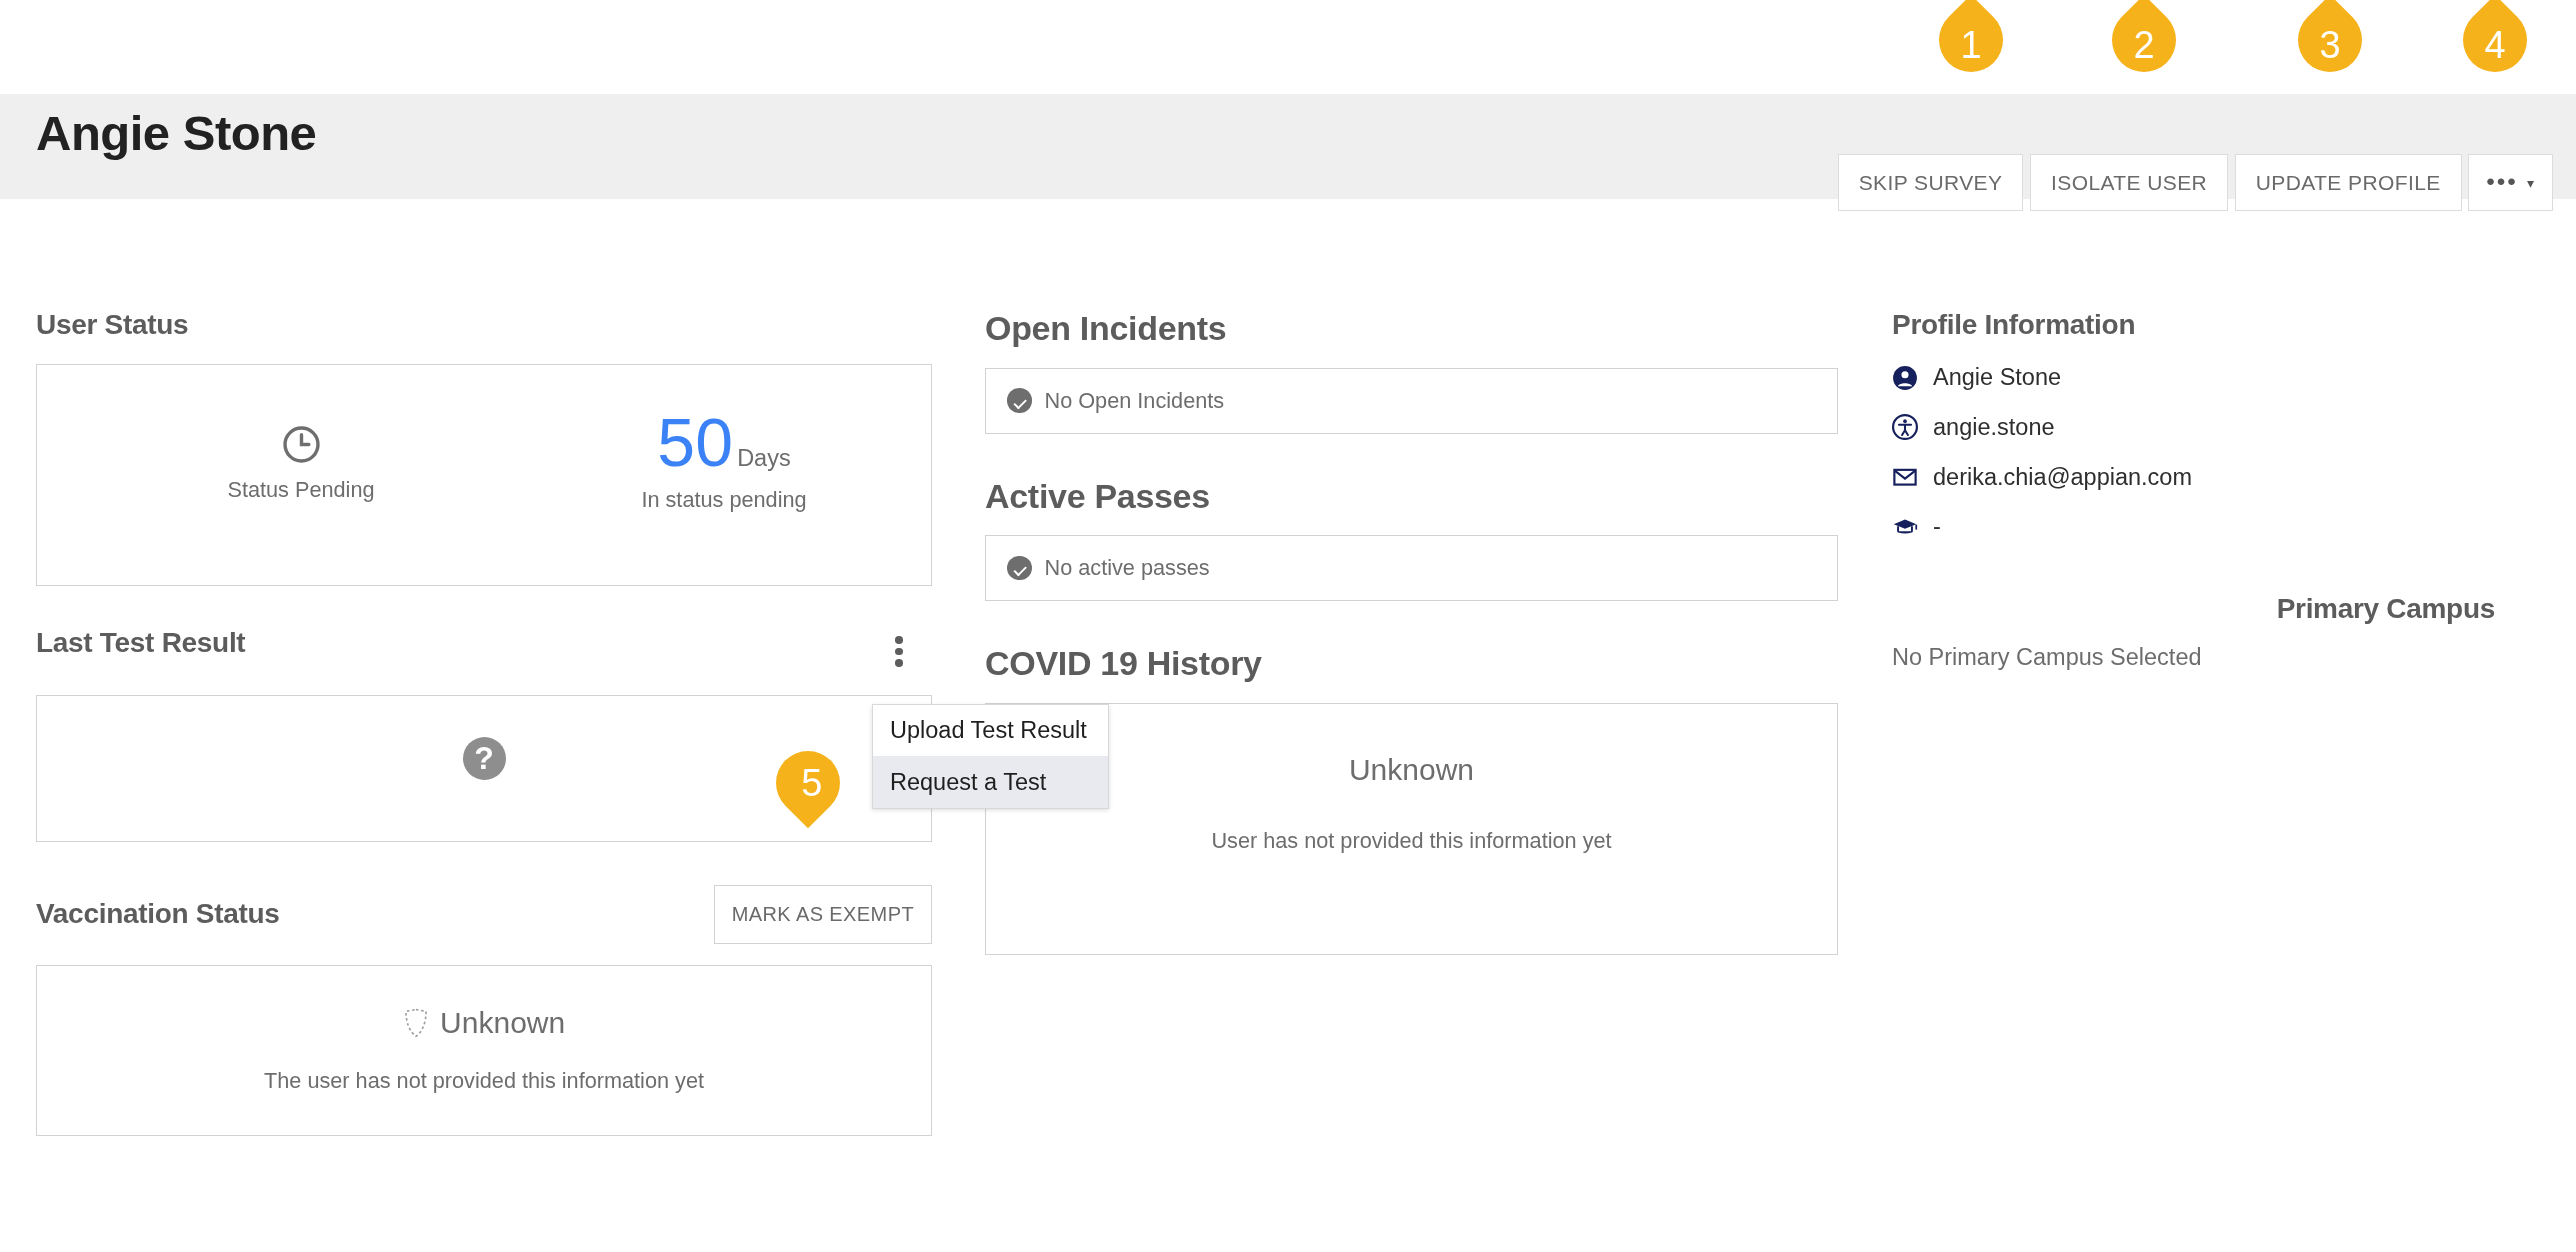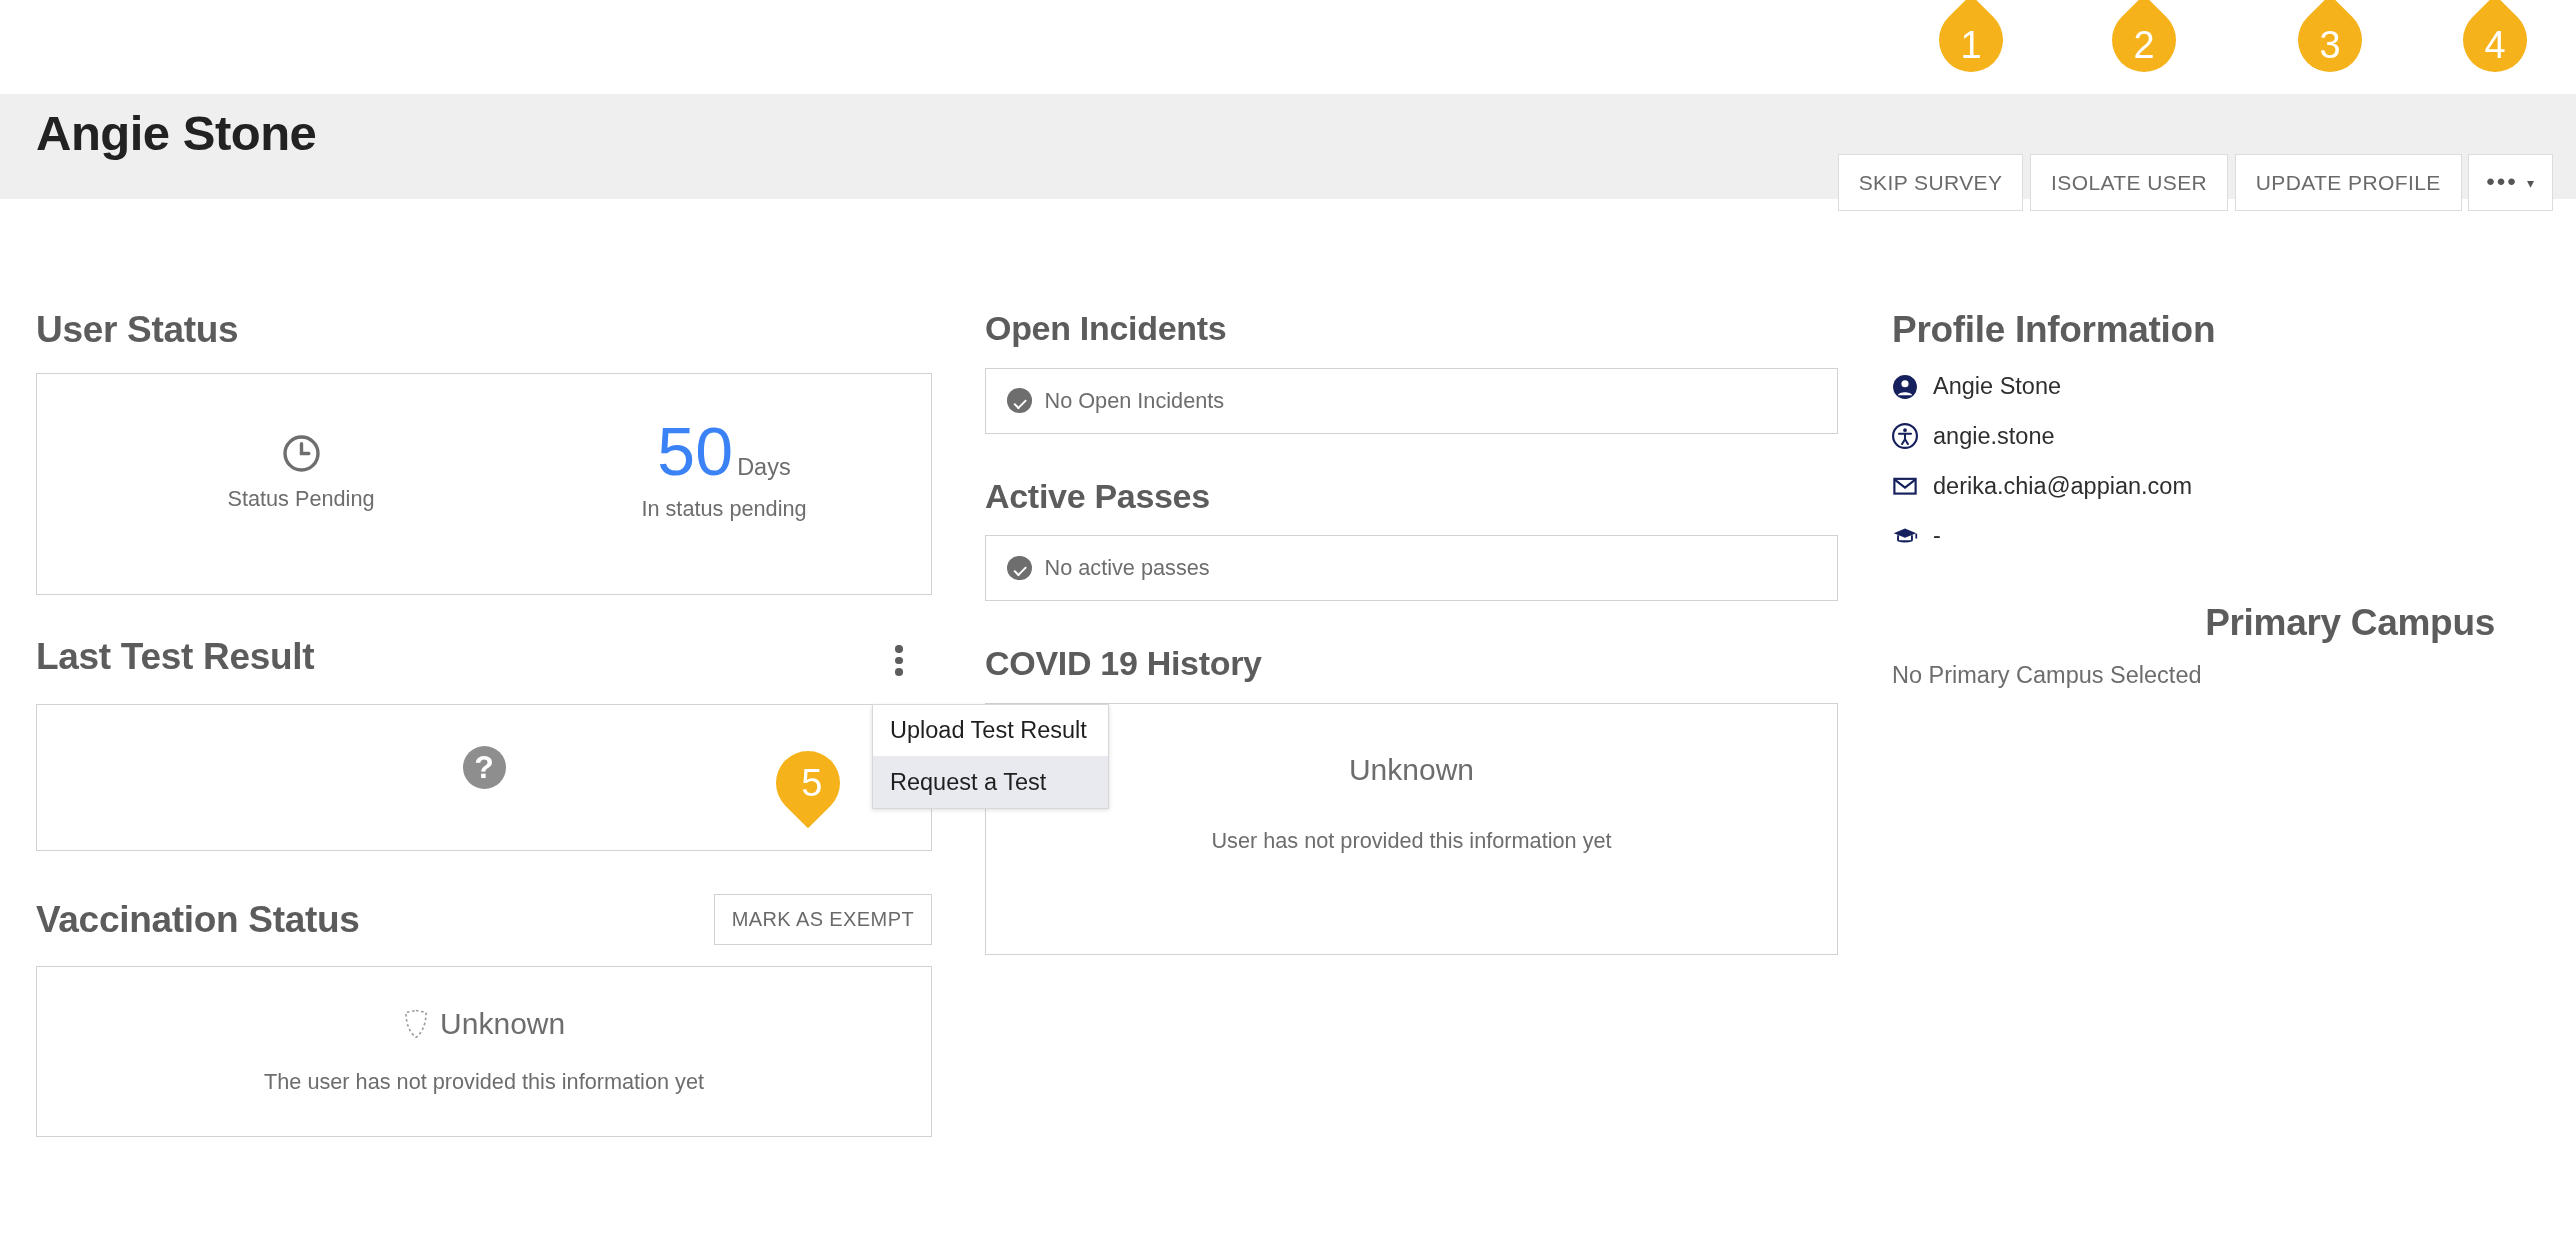--- a/index.html
+++ b/index.html
@@ -56,21 +56,21 @@
     border-left: 10.4px solid transparent; border-right: 10.4px solid transparent;
     border-top: 10.4px solid #0c1559;
   }
 
   
   .col-left  { position: absolute; left: 36px;   top: 311px; width: 896px; }
   .col-mid   { position: absolute; left: 985px; top: 311px; width: 853px; }
   .col-right { position: absolute; left: 1892px; top: 311px; width: 603px; }
 
   .sec-head {
-    font-size: 37px; font-weight: bold; color: #5c5c5c;
+    font-size: 28px; font-weight: bold; color: #5c5c5c;
     line-height: 1.0; letter-spacing: -0.3px;
   }
   .sec-head.mid { font-size: 34px; }
   .card {
     border: 0.9px solid #d2d2d2; background: #ffffff;
   }
 
   
   .us-card { margin-top: 24.5px; height: 222px; position: relative; }
   .us-cell { position: absolute; text-align: center; }
@@ -97,21 +97,21 @@
     color:#ffffff; font-size: 32px; font-weight: bold; line-height: 43px;
     display:inline-block; text-align:center;
   }
   .ltr-text { font-size: 21.7px; color: #6d6d6d; margin-top: 13px; }
 
   
   .vax-head-row { margin-top: 43px; display: flex; align-items: center; }
   .vax-btn {
     margin-left: auto; margin-right: 0;
     background:#ffffff; border:0.9px solid #d2d2d2; color:#6a6a6a;
-    font-size: 20px; letter-spacing: 0.4px; padding: 16px 17px; height: 51px;
+    font-size: 20px; letter-spacing: 0.4px; padding: 16px 17px; height: 59px;
     display:flex; align-items:center; cursor:pointer; white-space:nowrap;
   }
   .vax-card { margin-top: 21px; height: 171px; position: relative; }
   .vax-row {
     position:absolute; left:0; right:0; top: 40px;
     display:flex; align-items:center; justify-content:center; gap: 11.3px;
   }
   .vax-unknown { font-size: 30px; color: #6d6d6d; }
   .vax-sub { position:absolute; left:0; right:0; top:102px; text-align:center; font-size:21.7px; color:#6d6d6d; }
 

